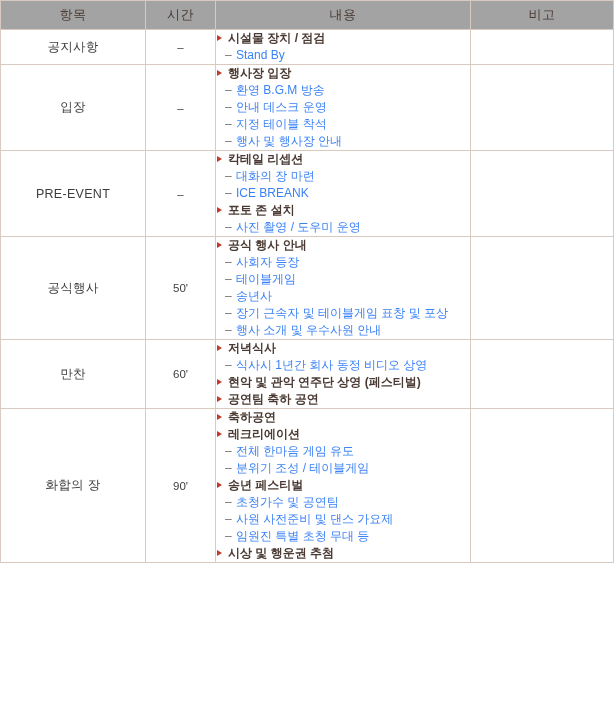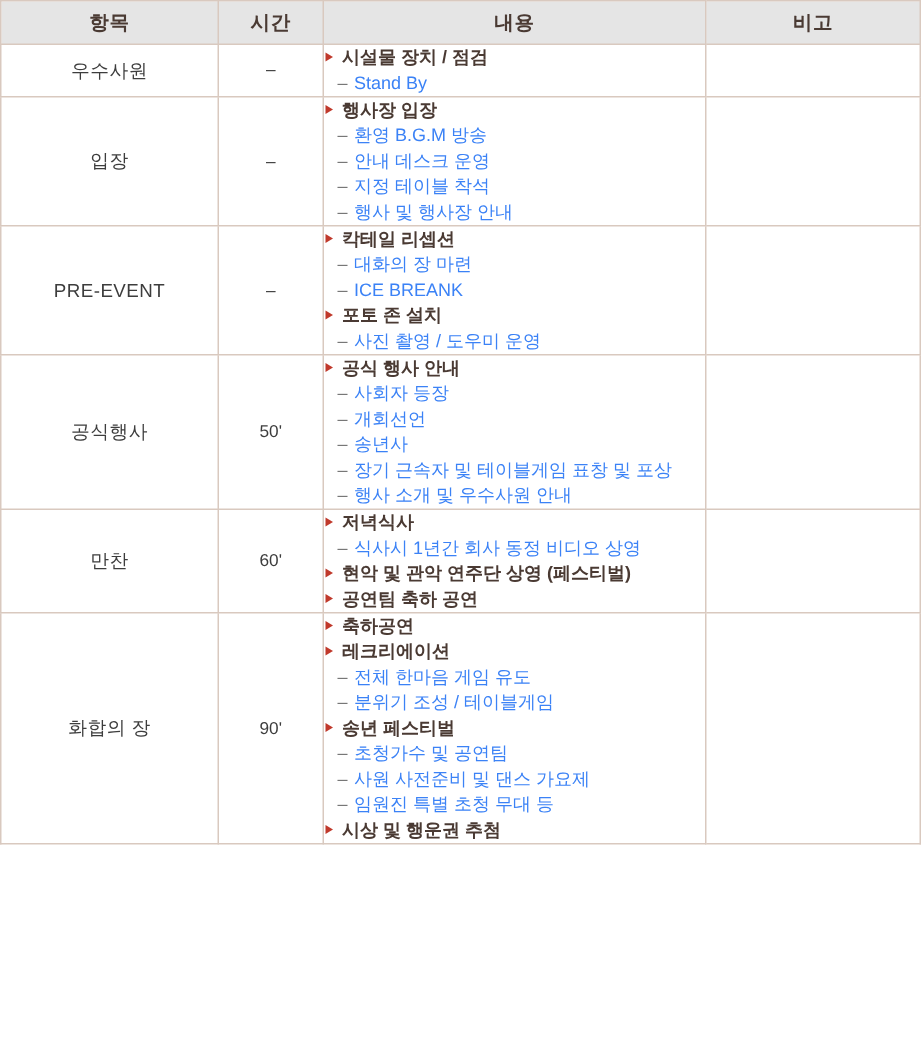--- a/index.html
+++ b/index.html
@@ -18,24 +18,24 @@
     margin: 0;
     border-collapse: collapse;
     table-layout: fixed;
   }
   table.schedule th, table.schedule td {
     border: 1px solid #d9c9bf;
     padding: 0;
     vertical-align: middle;
   }
   thead th {
-    background: #e5e5e5;
+    background: #a3a3a3;
     color: #4a3a33;
     font-size: 13px;
-    font-weight: bold;
+    font-weight: normal;
     height: 28px;
     text-align: center;
     letter-spacing: 0.5px;
   }
   col.c-cat { width: 145px; }
   col.c-time { width: 70px; }
   col.c-content { width: 255px; }
   col.c-note { width: 143px; }
 
   td.cat {
@@ -107,21 +107,21 @@
   <thead>
     <tr>
       <th>항목</th>
       <th>시간</th>
       <th>내용</th>
       <th>비고</th>
     </tr>
   </thead>
   <tbody>
       <tr>
-        <td class="cat">우수사원</td>
+        <td class="cat">공지사항</td>
         <td class="time">–</td>
         <td class="content">
           <ul class="lines">
             <li class="lines-item head">시설물 장치 / 점검</li>
             <li class="lines-item sub">Stand By</li>
           </ul>
         </td>
         <td class="note"></td>
       </tr>
       <tr>
@@ -152,21 +152,21 @@
         </td>
         <td class="note"></td>
       </tr>
       <tr>
         <td class="cat">공식행사</td>
         <td class="time">50'</td>
         <td class="content">
           <ul class="lines">
             <li class="lines-item head">공식 행사 안내</li>
             <li class="lines-item sub">사회자 등장</li>
-            <li class="lines-item sub">개회선언</li>
+            <li class="lines-item sub">테이블게임</li>
             <li class="lines-item sub">송년사</li>
             <li class="lines-item sub">장기 근속자 및 테이블게임 표창 및 포상</li>
             <li class="lines-item sub">행사 소개 및 우수사원 안내</li>
           </ul>
         </td>
         <td class="note"></td>
       </tr>
       <tr>
         <td class="cat">만찬</td>
         <td class="time">60'</td>

